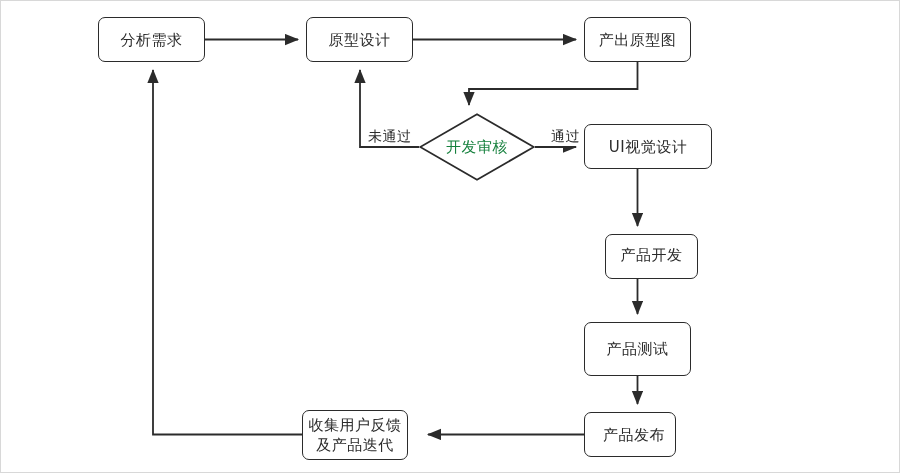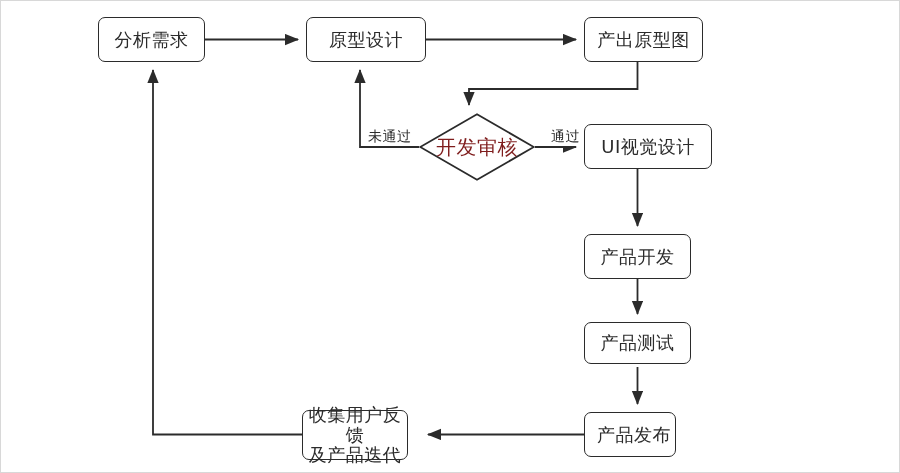--- a/index.html
+++ b/index.html
@@ -28,21 +28,21 @@
     height: 473px;
   }
   .node {
     position: absolute;
     box-sizing: border-box;
     display: flex;
     align-items: center;
     justify-content: center;
     text-align: center;
     color: #2b2b2b;
-    font-size: 18px;
+    font-size: 15px;
     line-height: 20px;
     letter-spacing: 0.5px;
     background: #ffffff;
     border: 1.6px solid #2b2b2b;
     border-radius: 7px;
     z-index: 3;
   }
   .node-label {
     display: block;
     white-space: pre-line;
@@ -50,22 +50,22 @@
   .decision {
     position: absolute;
     z-index: 3;
     display: flex;
     align-items: center;
     justify-content: center;
   }
   .decision .decision-label {
     position: relative;
     z-index: 4;
-    color: #7f1d1d;
-    font-size: 20px;
+    color: #15803d;
+    font-size: 15px;
     letter-spacing: 0.5px;
     pointer-events: none;
   }
   .decision svg {
     position: absolute;
     left: 0;
     top: 0;
   }
   .edge-label {
     position: absolute;
@@ -111,44 +111,44 @@
       <path d="M583,433.5 L427,433.5" marker-end="url(#arrow)"></path>
 
       <path d="M301,433.5 L152,433.5 L152,69" marker-end="url(#arrow)"></path>
     </g>
   </svg>
 
   <div class="node" style="left:97px; top:16px; width:107px; height:45px;">
     <span class="node-label">分析需求</span>
   </div>
 
-  <div class="node" style="left:305px; top:16px; width:120px; height:45px;">
+  <div class="node" style="left:305px; top:16px; width:107px; height:45px;">
     <span class="node-label">原型设计</span>
   </div>
 
-  <div class="node" style="left:583px; top:16px; width:119px; height:45px;">
+  <div class="node" style="left:583px; top:16px; width:107px; height:45px;">
     <span class="node-label">产出原型图</span>
   </div>
 
   <div class="decision" style="left:418px; top:112px; width:116px; height:68px;">
     <svg width="116" height="68" viewBox="0 0 116 68" xmlns="http://www.w3.org/2000/svg">
       <polygon points="58,1.2 114.8,34 58,66.8 1.2,34" fill="#ffffff" stroke="#2b2b2b" stroke-width="1.8"></polygon>
     </svg>
     <span class="decision-label">开发审核</span>
   </div>
 
   <div class="node" style="left:583px; top:123px; width:128px; height:45px;">
     <span class="node-label">UI视觉设计</span>
   </div>
 
-  <div class="node" style="left:583px; top:233px; width:107px; height:45px;">
+  <div class="node" style="left:604px; top:233px; width:93px; height:45px;font-family:Liberation Mono, monospace;">
     <span class="node-label">产品开发</span>
   </div>
 
-  <div class="node" style="left:583px; top:321px; width:107px; height:42px;text-align:right;">
+  <div class="node" style="left:583px; top:321px; width:107px; height:54px;text-align:right;">
     <span class="node-label">产品测试</span>
   </div>
 
   <div class="node" style="left:583px; top:411px; width:92px; height:45px;padding-left:8px;">
     <span class="node-label">产品发布</span>
   </div>
 
   <div class="node" style="left:301px; top:409px; width:106px; height:50px;">
     <span class="node-label">收集用户反馈
 及产品迭代</span>

